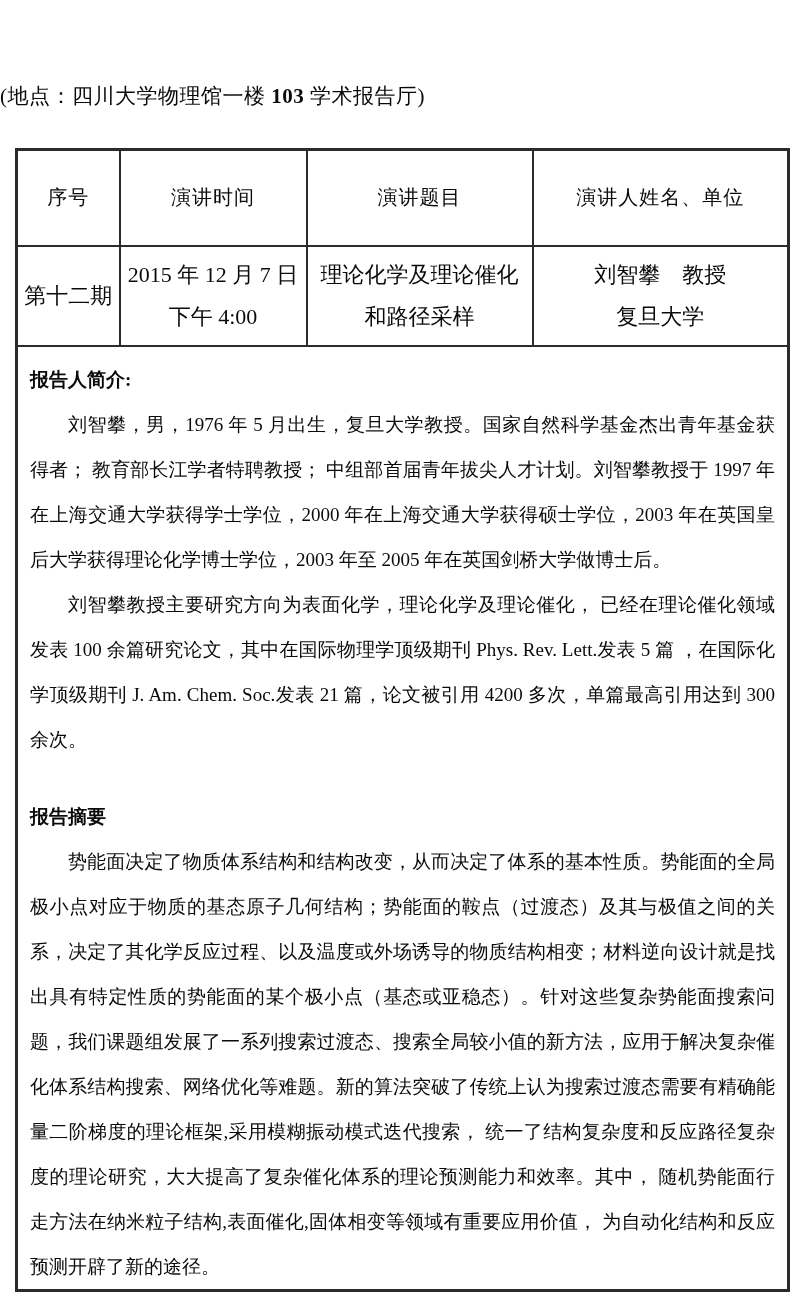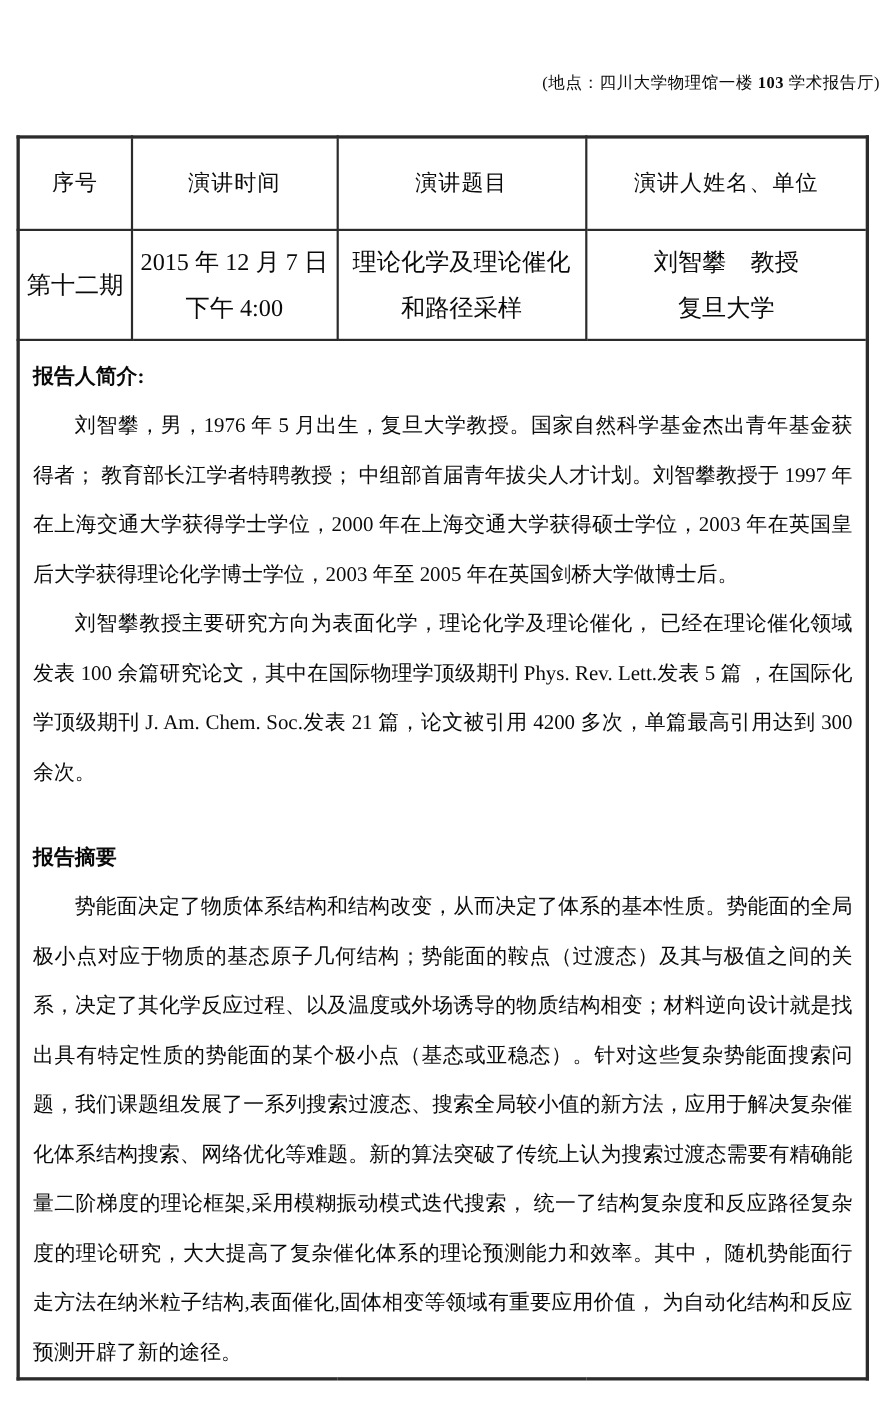--- a/index.html
+++ b/index.html
@@ -19,43 +19,43 @@
   }
   .title {
     margin: 0;
     text-align: center;
     font-size: 26px;
     font-weight: bold;
     letter-spacing: 1px;
     line-height: 1.25;
   }
   .subtitle {
-    margin-top: 44px;
-    text-align: right;
-    font-size: 15px;
+    margin-top: 60px;
+    text-align: left;
+    font-size: 21px;
     font-weight: 500;
     letter-spacing: 0.5px;
   }
   .subtitle b { font-weight: bold; }
   table.schedule {
     border-collapse: collapse;
     table-layout: fixed;
     width: 772px;
     margin: 38px 13px 0 15px;
     border: 3px solid #2b2b2b;
   }
   th, td {
     border: 2px solid #2b2b2b;
     padding: 0;
     text-align: center;
     vertical-align: middle;
     font-size: 20px;
     font-weight: normal;
   }
-  .header-row th { height: 84px; letter-spacing: 1px; }
+  .header-row th { height: 96px; letter-spacing: 1px; }
   .data-row td { height: 100px; font-size: 22px; }
   .cell-line { line-height: 42px; }
   .detail-cell {
     height: 926px;
     vertical-align: top;
     text-align: left;
     padding: 10px 12px 0 12px;
     font-size: 19px;
     line-height: 45px;
     overflow: hidden;

